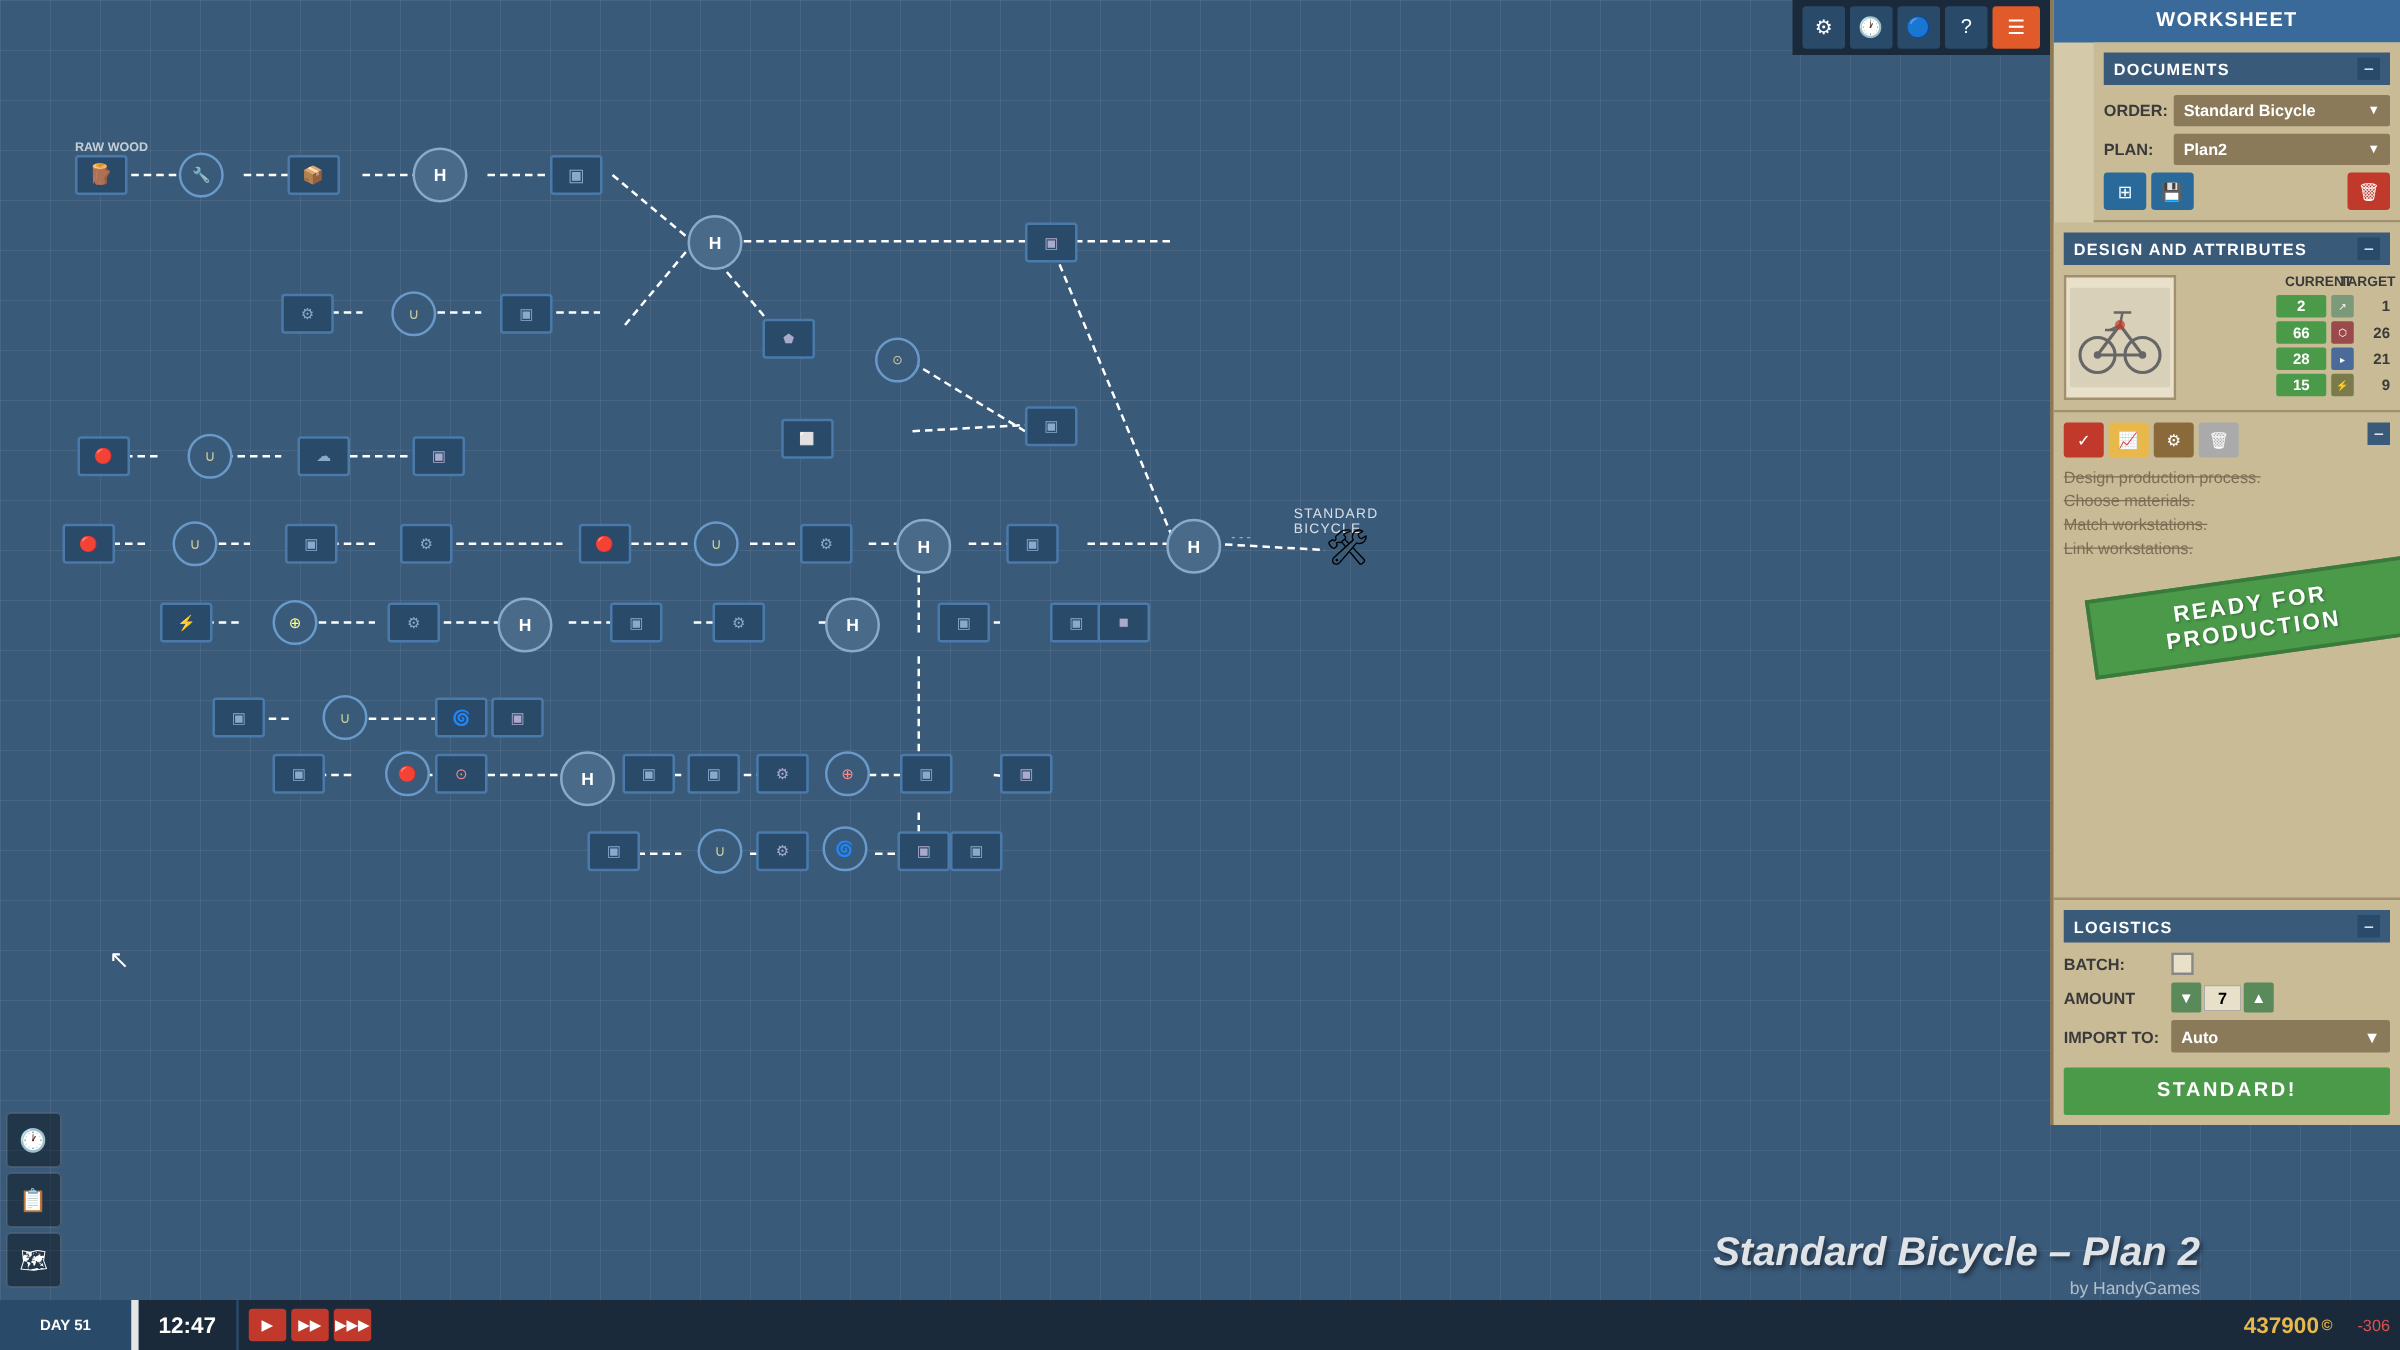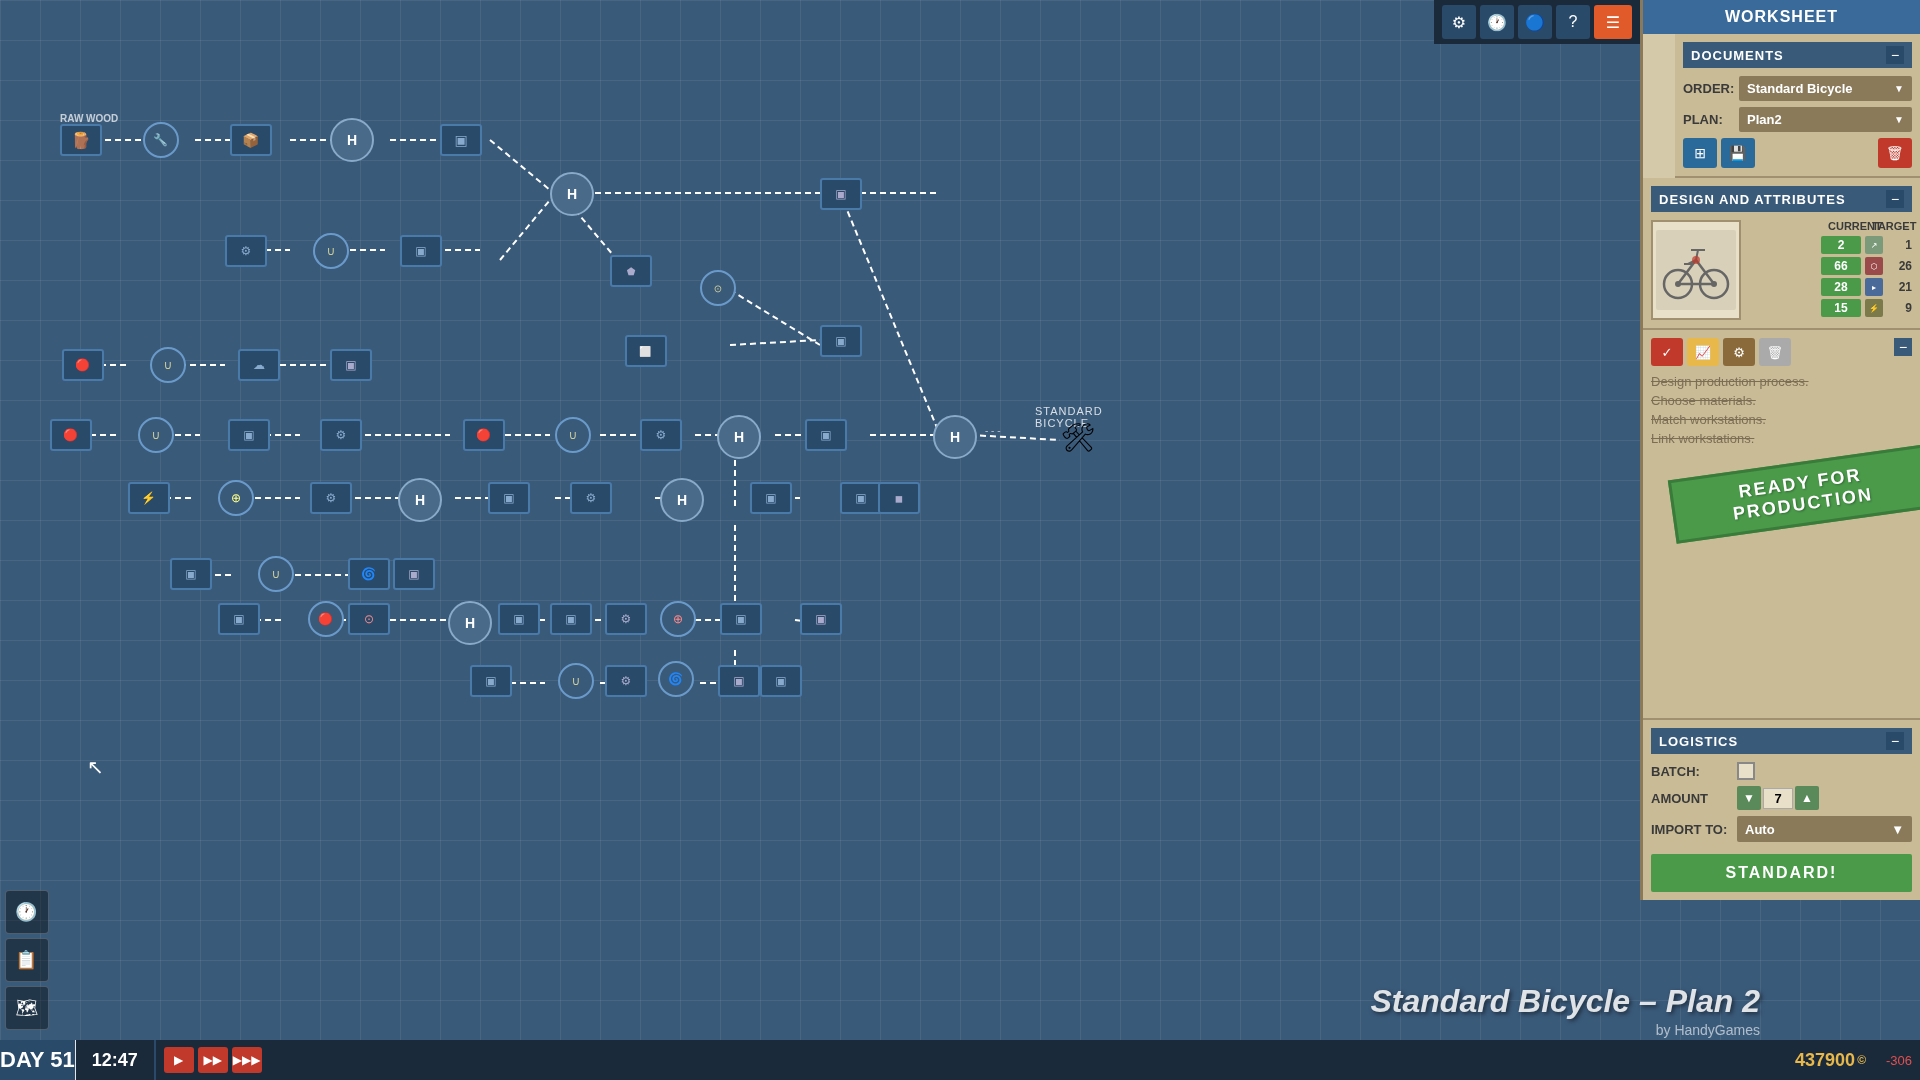--- a/index.html
+++ b/index.html
@@ -58,26 +58,26 @@
       width: 1920px;
       height: 40px;
       background: #1a2a3a;
       display: flex;
       align-items: center;
     }
     .status-day {
       background: #2a4a6a;
       color: #fff;
       font-weight: bold;
-      font-size: 22px;
-      padding: 0 0;
+      font-size: 12px;
+      padding: 0 32px;
       height: 100%;
       display: flex;
       align-items: center;
-      border-right: 1px solid #e5e5e5;
+      border-right: 6px solid #e5e5e5;
     }
     .status-time {
       background: #1a2a3a;
       color: #fff;
       font-size: 18px;
       font-weight: bold;
       padding: 0 16px;
       height: 100%;
       display: flex;
       align-items: center;

